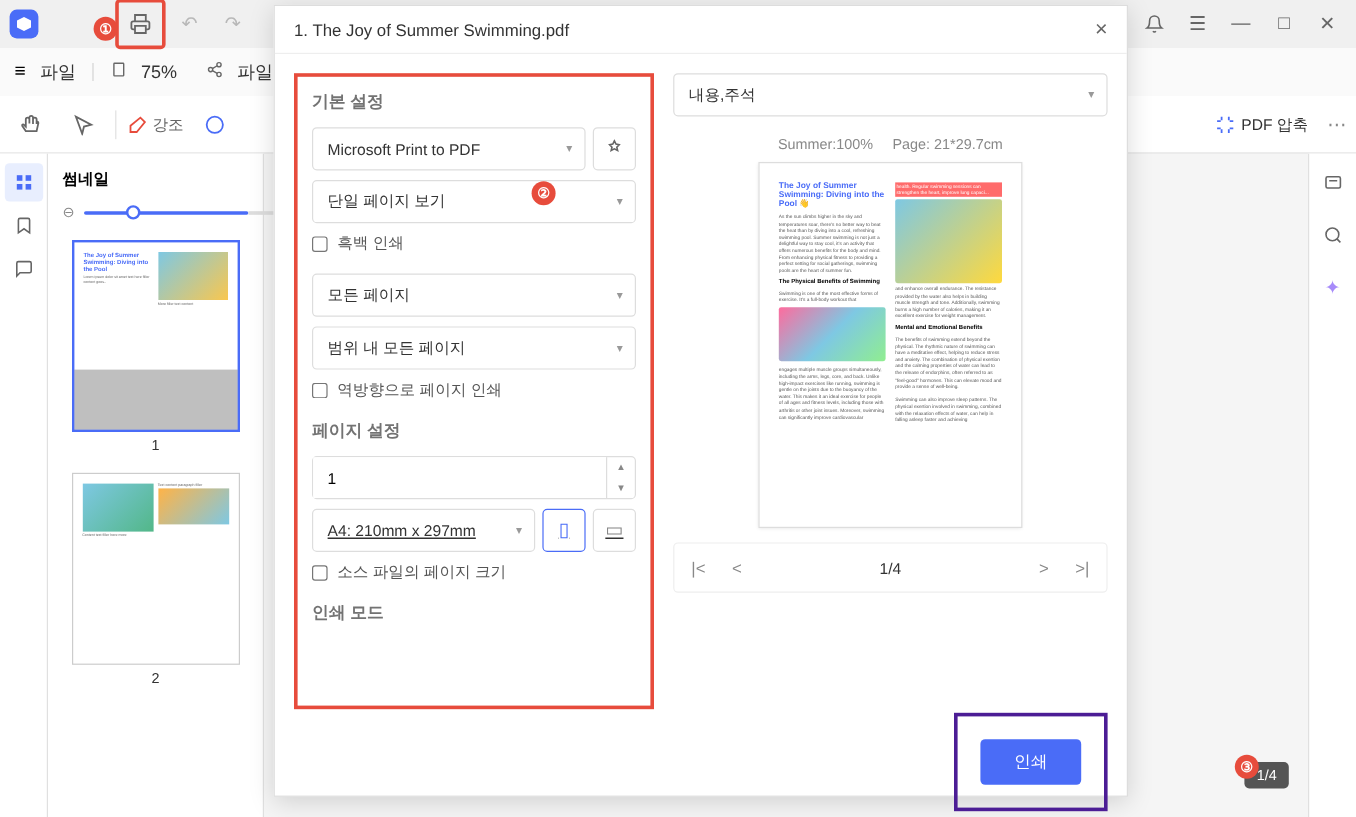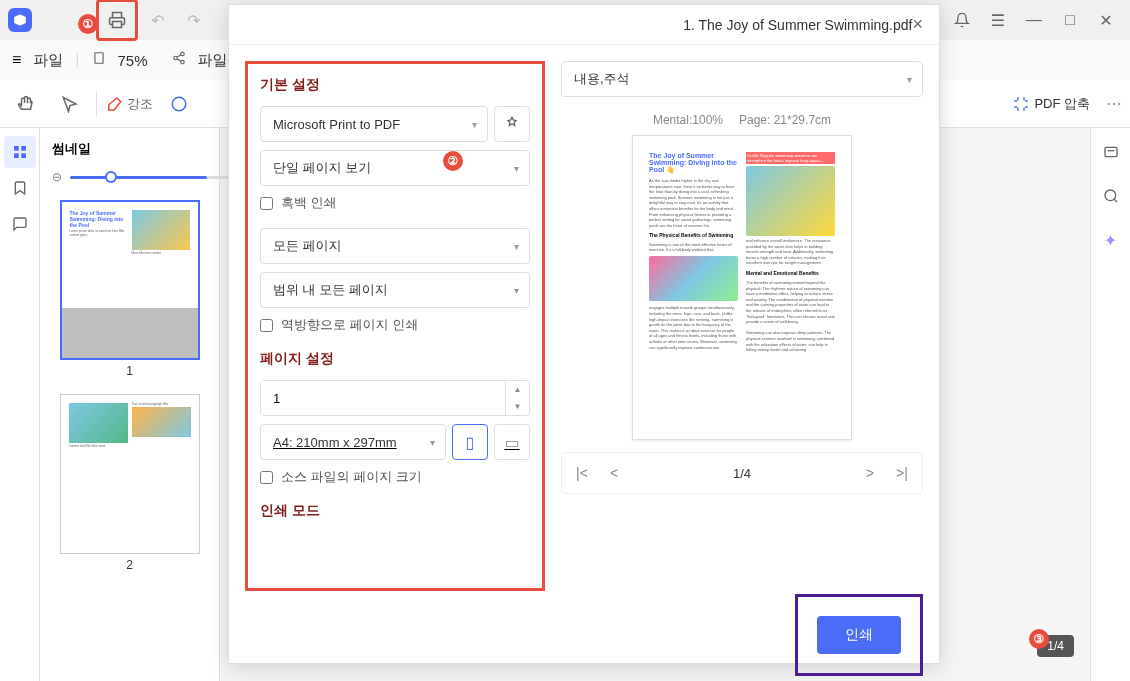--- a/index.html
+++ b/index.html
@@ -39,29 +39,29 @@
     .thumb-img.selected::after { content: ''; position: absolute; bottom: 0; left: 0; right: 0; height: 50px; background: rgba(0,0,0,0.25); }
     .thumb-num { text-align: center; font-size: 12px; margin-top: 4px; color: #333; }
     
     .right-rail { width: 40px; background: white; border-left: 1px solid #e0e0e0; position: absolute; right: 0; top: 128px; bottom: 0; display: flex; flex-direction: column; align-items: center; padding-top: 8px; gap: 12px; }
     .right-rail .rail-btn { width: 32px; height: 32px; display: flex; align-items: center; justify-content: center; color: #666; cursor: pointer; }
     
     .page-counter { position: absolute; bottom: 24px; right: 56px; background: #555; color: white; padding: 4px 10px; border-radius: 4px; font-size: 12px; }
     
     
     .dialog { position: absolute; top: 4px; left: 228px; width: 712px; height: 660px; background: white; border: 1px solid #ddd; box-shadow: 0 4px 20px rgba(0,0,0,0.15); display: flex; flex-direction: column; }
-    .dialog-header { height: 40px; display: flex; align-items: center; padding: 0 16px; border-bottom: 1px solid #eee; text-align: right; }
+    .dialog-header { height: 40px; display: flex; align-items: center; padding: 0 16px; border-bottom: 1px solid #eee; }
     .dialog-title { font-size: 14px; color: #333; flex: 1; }
     .dialog-close { cursor: pointer; color: #666; font-size: 18px; }
     .dialog-body { flex: 1; display: flex; padding: 16px; gap: 16px; overflow: hidden; }
     .dialog-left { width: 300px; }
     .dialog-right { flex: 1; }
     .settings-box { border: 3px solid #e74c3c; padding: 12px; height: 100%; overflow-y: auto; position: relative; }
     
-    .section-title { font-size: 14px; font-weight: 600; color: #7f1d1d; margin-bottom: 12px; }
+    .section-title { font-size: 14px; font-weight: 600; color: #737373; margin-bottom: 12px; }
     .dropdown { width: 100%; height: 36px; border: 1px solid #ddd; border-radius: 4px; display: flex; align-items: center; padding: 0 12px; font-size: 13px; color: #333; margin-bottom: 8px; cursor: pointer; position: relative; }
     .dropdown::after { content: '▾'; position: absolute; right: 10px; color: #999; font-size: 10px; }
     .dropdown-row { display: flex; gap: 6px; margin-bottom: 8px; }
     .dropdown-row .dropdown { flex: 1; margin-bottom: 0; }
     .gear-btn { width: 36px; height: 36px; border: 1px solid #ddd; border-radius: 4px; display: flex; align-items: center; justify-content: center; cursor: pointer; }
     .checkbox-row { display: flex; align-items: center; gap: 8px; font-size: 13px; color: #555; margin-bottom: 16px; }
     .checkbox-row input { margin: 0; }
     
     .page-input-row { display: flex; gap: 0; margin-bottom: 8px; align-items: center; }
     .page-input { width: 50px; height: 36px; border: 1px solid #ddd; border-radius: 4px 0 0 4px; padding: 0 8px; font-size: 13px; color: #bbb; }
@@ -322,21 +322,21 @@
           <span>소스 파일의 페이지 크기</span>
         </div>
 
         <div class="section-title" style="margin-bottom:0;">인쇄 모드</div>
       </div>
     </div>
 
     <div class="dialog-right">
       <div class="preview-dropdown">내용,주석</div>
       <div class="preview-info">
-        <span>Mental:100%</span>
+        <span>Summer:100%</span>
         <span>Page: 21*29.7cm</span>
       </div>
       <div class="preview-page">
         <div style="display:flex;gap:8px;">
           <div style="flex:1;">
             <div style="color:#4a6cf7;font-weight:bold;font-size:7px;margin-bottom:4px;">The Joy of Summer Swimming: Diving into the Pool 👋</div>
             <div style="font-size:4px;color:#555;line-height:1.4;">As the sun climbs higher in the sky and temperatures soar, there's no better way to beat the heat than by diving into a cool, refreshing swimming pool. Summer swimming is not just a delightful way to stay cool, it's an activity that offers numerous benefits for the body and mind. From enhancing physical fitness to providing a perfect setting for social gatherings, swimming pools are the heart of summer fun.</div>
             <div style="font-size:5px;font-weight:bold;margin:4px 0;">The Physical Benefits of Swimming</div>
             <div style="font-size:4px;color:#555;">Swimming is one of the most effective forms of exercise. It's a full-body workout that</div>
             <div style="height:45px;background:linear-gradient(135deg,#ff6b9d,#7ec8e3,#90ee90);margin:4px 0;border-radius:2px;"></div>

